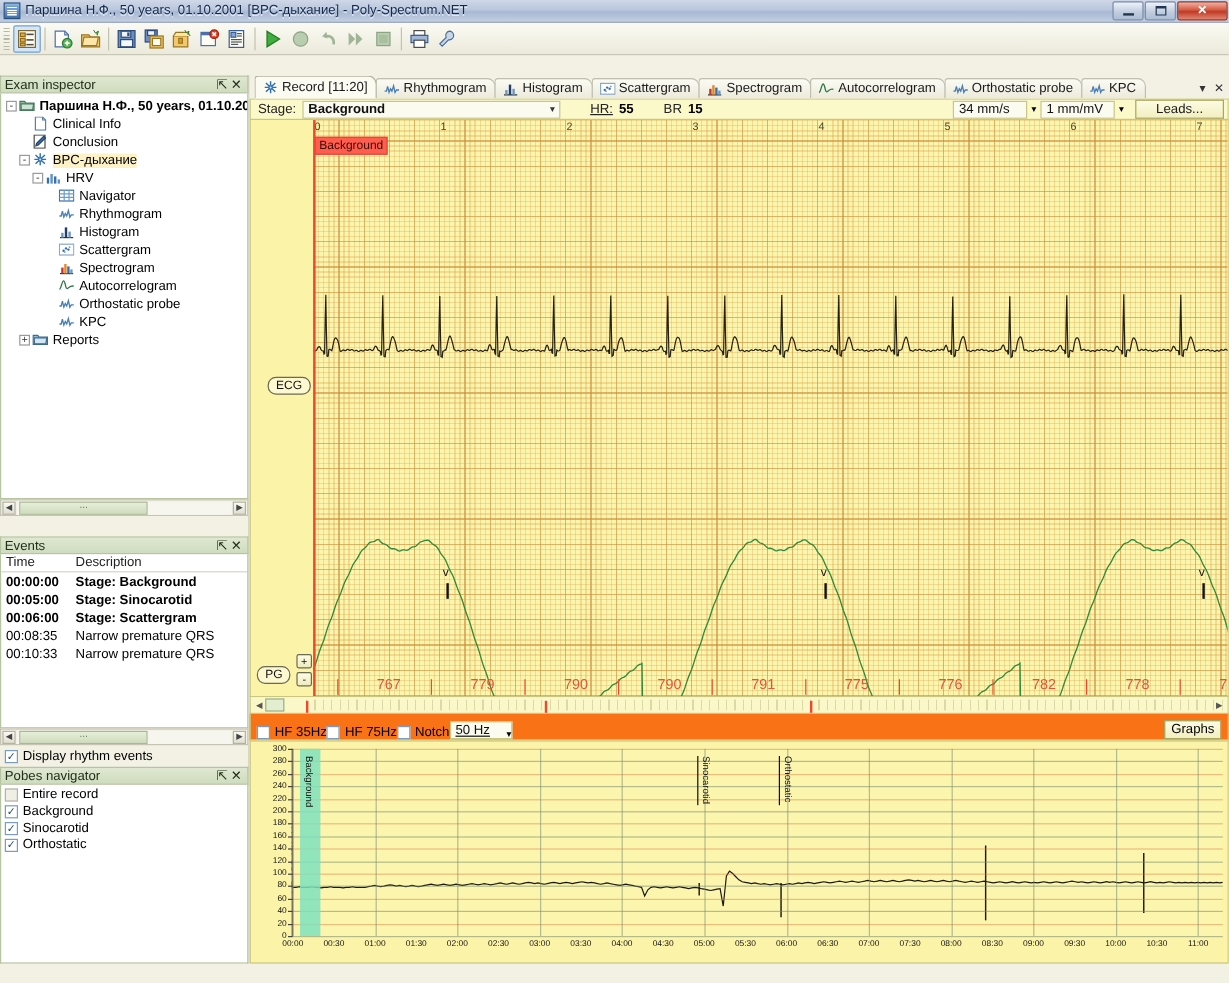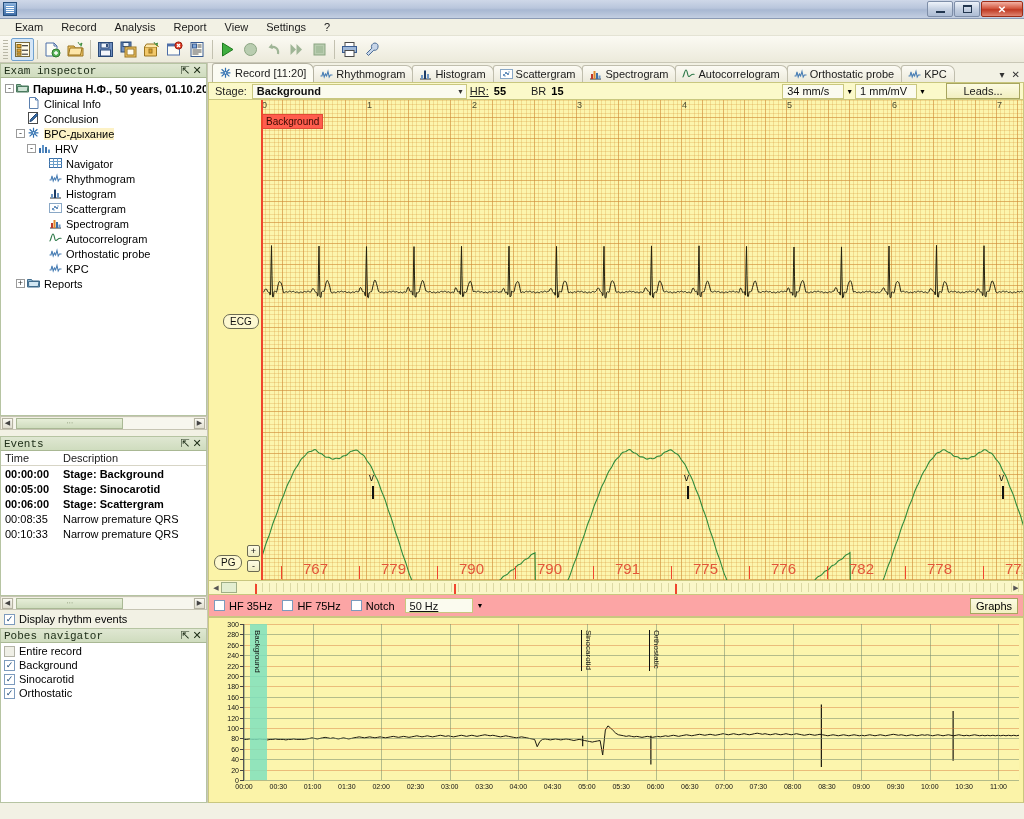--- a/index.html
+++ b/index.html
@@ -78,21 +78,21 @@
 
   
   .leftdock { width: 208px; flex:0 0 208px; background:#f2f1e4;
               display:flex; flex-direction:column; border-right:1px solid #c9c7b6; }
   .panel-head {
     height: 15px; background: linear-gradient(180deg,#dfe7d2,#cfdcbe);
     border:1px solid #b6c4a2; border-bottom-color:#a9b894;
     display:flex; align-items:center; padding:0 3px;
     font-size:11px; color:#20301a;
   }
-  .panel-head .ttl { flex:1;font-family:Liberation Mono, monospace; }
+  .panel-head .ttl { flex:1; }
   .panel-head .pin, .panel-head .cls { width:12px; text-align:center; color:#20301a; font-size:11px;}
   .panel-body { background:#fff; border:1px solid #b6c4a2; border-top:none; overflow:hidden;}
 
   
   .tree { padding: 3px 0 0 4px; font-size: 11px; color:#000; }
   .trow { display:flex; align-items:center; height:15px; white-space:nowrap; }
   .tbox { width:9px;height:9px;border:1px solid #9a9a9a;background:#fff;
           display:inline-flex;align-items:center;justify-content:center;
           font-size:9px;line-height:7px;color:#333;margin-right:2px;flex:0 0 auto;}
   .tgap { width:9px;height:9px;margin-right:2px;flex:0 0 auto;}
@@ -183,36 +183,36 @@
   .lead-tag {
     position:absolute; background:#fdf8d0; border:1px solid #6b6a52; border-radius:7px;
     font-size:10px; padding:1px 6px; color:#111; z-index:6;
   }
   .pm-btn {
     position:absolute; width:13px;height:12px; background:linear-gradient(180deg,#fdfbe4,#efecc0);
     border:1px solid #6b6a52; border-radius:2px; font-size:9px; line-height:10px;
     text-align:center; color:#111; z-index:6;
   }
   .rr-row { position:absolute; left:52px; right:0; bottom:0; height:22px; }
-  .rr-row .rv { position:absolute; bottom:3px; font-size:15px; color:#e2553a; }
+  .rr-row .rv { position:absolute; bottom:3px; font-size:12px; color:#e2553a;padding-left:11px; }
   .rr-row .rt { position:absolute; bottom:1px; width:1px; height:13px; background:#f0462e;}
 
   .mini-scroll {
     height:14px; background:#faf7c8; border:1px solid #c9c77f; border-top:none;
     display:flex; align-items:center; position:relative; padding:0 2px;
   }
   .mini-scroll .arw { width:10px;height:10px;font-size:7px;display:flex;align-items:center;justify-content:center;color:#555;}
   .mini-scroll .thumb { width:16px;height:11px;background:#e3eed0;border:1px solid #9fae86;}
   .mini-scroll .ruler2 { position:absolute; left:46px; right:4px; top:2px; height:9px;
       background: repeating-linear-gradient(90deg, #dcd9a4 0 1px, transparent 1px 7px); }
   .mini-scroll .mk { position:absolute; top:1px; width:2px; height:10px; background:#f0462e; }
 
   .filterbar {
-    height:22px; background:#fca5a5; border:1px solid #c9c77f; border-top:none;
-    display:flex; align-items:center; gap:10px; padding:0 5px; font-size:11px;
+    height:22px; background:#f97316; border:1px solid #c9c77f; border-top:none;
+    display:flex; align-items:flex-end; padding:0 5px; font-size:11px;
   }
   .filterbar .btn-graphs {
     margin-left:auto; height:16px; min-width:48px;
     background:linear-gradient(180deg,#fcfbe3,#f2efc0); border:1px solid #a8a65f;
     display:flex;align-items:center;justify-content:center; font-size:11px;
   }
 
   
   .trend {
     height:186px; flex:0 0 186px; background:#fbf3a8;
@@ -250,40 +250,32 @@
       border:1px solid #d7d5c6; margin:0 1px; color:#222; }
   .statusbar .grow { flex:1; border:none; }
 </style>
 </head>
 <body>
 
 <div id="app">
 
   <div class="titlebar">
     <span class="title-ico"></span>
+    <span class="title-text">Паршина Н.Ф., 50 years, 01.10.2001 [ВРС-дыхание] - Poly-Spectrum.NET</span>
     <div class="winbtns">
       <div class="winbtn">
           <span class="min-glyph"></span>
         </div>
       <div class="winbtn">
           <span class="max-glyph"></span>
         </div>
       <div class="winbtn close">✕</div>
     </div>
   </div>
 
-  <div class="menubar">
-    <div class="menu-item">Exam</div>
-    <div class="menu-item">Record</div>
-    <div class="menu-item">Analysis</div>
-    <div class="menu-item">Report</div>
-    <div class="menu-item">View</div>
-    <div class="menu-item">Settings</div>
-    <div class="menu-item">?</div>
-  </div>
 
   <div class="toolbar">
     <span class="grip"></span>
 
     <div class="tbtn sel">
       <svg width="17" height="17" viewBox="0 0 17 17">
           <rect x="1.5" y="1.5" width="14" height="14" fill="#fffbe8" stroke="#7a6a3a"></rect>
           <rect x="3" y="3.5" width="4" height="3" fill="#e8a83a" stroke="#8a6a1a"></rect>
           <rect x="8" y="4" width="6" height="1.3" fill="#4a4a4a"></rect>
           <rect x="3" y="8" width="4" height="3" fill="#e8a83a" stroke="#8a6a1a"></rect>
@@ -563,21 +555,21 @@
           </div>
       </div>
       <div class="hscroll">
         <div class="arw">◀</div>
         <div class="track">
           <div class="thumb">⋯</div>
         </div>
         <div class="arw">▶</div>
       </div>
 
-      <div class="panel-head" style="margin-top:6px;">
+      <div class="panel-head" style="margin-top:17px;">
         <span class="ttl">Events</span>
         <span class="pin">⇱</span>
         <span class="cls">✕</span>
       </div>
       <div class="panel-body" style="height:145px;">
         <div class="evt-head">
           <div class="c1">Time</div>
           <div class="c2">Description</div>
         </div>
         <div id="events-rows">
@@ -728,35 +720,35 @@
           <span>✕</span>
         </div>
       </div>
 
       <div class="toolrow">
         <span class="lbl">Stage:</span>
         <div class="combo" style="width:215px;">
           <span style="font-weight:bold;">Background</span>
           <span class="arrow">▼</span>
         </div>
-        <span class="lbl" style="text-decoration:underline;">HR:</span>
+        <span class="lbl" style="margin-left:22px;text-decoration:underline;">HR:</span>
         <span style="font-weight:bold;">55</span>
         <span class="lbl" style="margin-left:22px;">BR</span>
         <span style="font-weight:bold;">15</span>
 
         <div style="margin-left:auto; display:flex; align-items:center; gap:2px;">
           <div class="combo" style="width:62px;">
             <span>34 mm/s</span>
           </div>
           <span class="arrow" style="font-size:7px;">▼</span>
           <div class="combo" style="width:62px;">
             <span>1 mm/mV</span>
           </div>
           <span class="arrow" style="font-size:7px;">▼</span>
-          <div class="btn-leads" style="margin-left:18px;">Leads...</div>
+          <div class="btn-leads" style="margin-left:6px;">Leads...</div>
         </div>
       </div>
 
       <div class="strip">
         <div class="grid-area"></div>
         <div class="ruler" id="strip-ruler">
             <span class="tk" style="left: 1px;">0</span>
             <span class="tk" style="left: 106px;">1</span>
             <span class="tk" style="left: 211px;">2</span>
             <span class="tk" style="left: 316px;">3</span>
@@ -831,21 +823,21 @@
           <span>HF 35Hz</span>
         </label>
         <label class="chkline" style="padding:0;">
           <span class="chk"></span>
           <span>HF 75Hz</span>
         </label>
         <label class="chkline" style="padding:0;">
           <span class="chk"></span>
           <span>Notch</span>
         </label>
-        <div class="combo" style="width:68px;text-decoration:underline;">
+        <div class="combo" style="width:52px;text-decoration:underline;">
           <span>50 Hz</span>
         </div>
         <span class="arrow" style="font-size:7px; margin-left:-6px;">▼</span>
         <div class="btn-graphs">Graphs</div>
       </div>
 
       <div class="trend">
         <div class="ylab">HR / BP / Workload</div>
         <div class="plot" id="trend-plot">
           <svg id="trend-svg" style="position:absolute;left:0;top:0;width:100%;height:100%;" viewBox="0 0 960 158" preserveAspectRatio="none">

